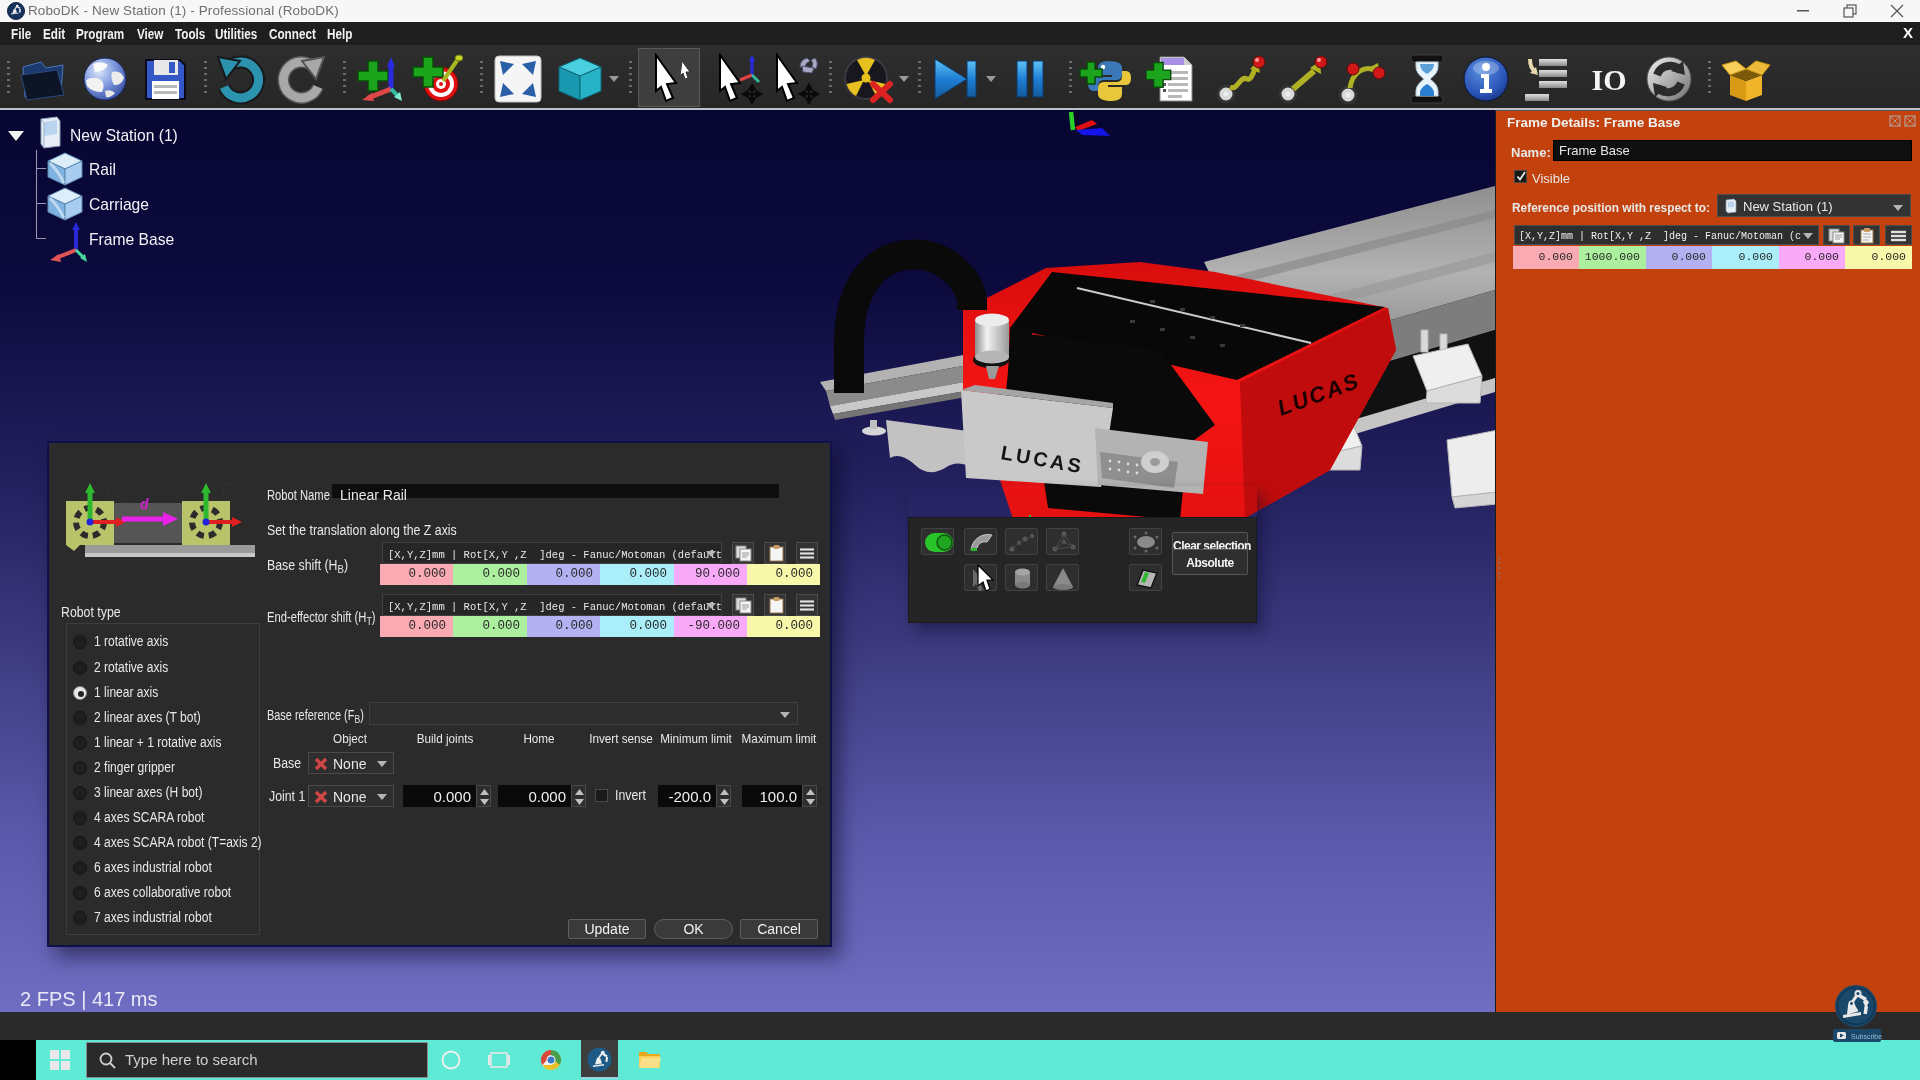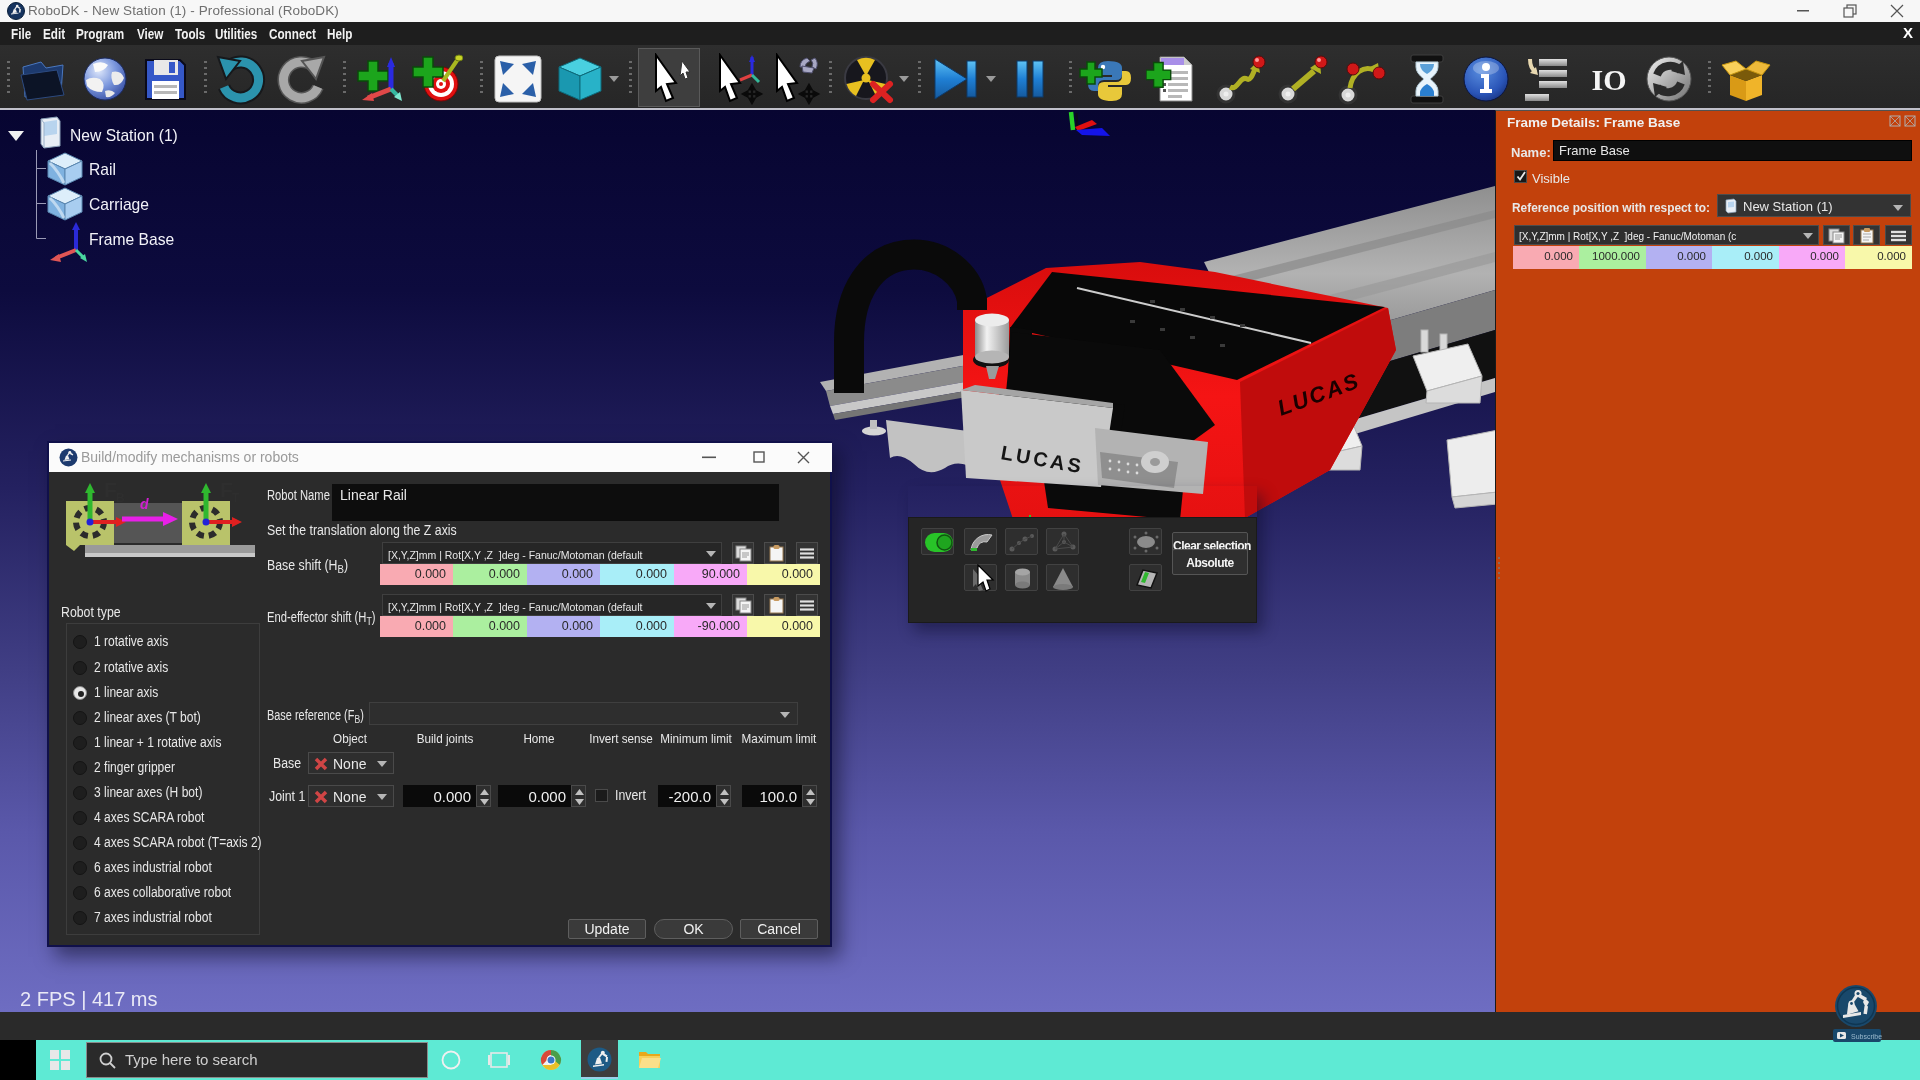--- a/index.html
+++ b/index.html
@@ -14,21 +14,21 @@
 .sep { position:absolute; top:14px; width:5px; height:36px;
   background-image:radial-gradient(circle, #6a6a6a 1.2px, transparent 1.4px);
   background-size:5px 6px; }
 .ticon { position:absolute; top:8px; }
 #viewport { position:absolute; left:0; top:110px; width:1495px; height:902px;
   background:linear-gradient(180deg,#070531 0%, #0d0b3e 20%, #242160 42%, #403e84 62%, #5a58aa 80%, #6e6dc2 100%); }
 #rightpanel { position:absolute; left:1495px; top:110px; width:425px; height:902px; background:#c2410c; border-left:1px solid #1a1a1a; border-top:1px solid #515151; font-size:13px; color:#e8e8e8; }
 #bottomstrip { position:absolute; left:0; top:1012px; width:1920px; height:28px; background:#2a2a2a; }
 #taskbar { position:absolute; left:0; top:1040px; width:1920px; height:40px; background:#5eead4;margin-left:36px; }
 #fps { position:absolute; left:20px; top:878px; font-size:20px; color:#e9e9f6; }
-.mono { font-family:Liberation Sans, sans-serif; }
+.mono { font-family:Liberation Mono, monospace; }
 .lbl { transform:scaleX(0.88); transform-origin:left center; white-space:nowrap; }
 </style>
 </head>
 <body>
 
 <div id="viewport">
 <svg id="scene" width="1495" height="902" viewBox="0 110 1495 902">
   <defs>
     <linearGradient id="cyl" x1="0" y1="0" x2="1" y2="0">
       <stop offset="0" stop-color="#8a8a8a"></stop>
@@ -654,38 +654,20 @@
   </div>
 
   <svg style="position:absolute; left:602px; top:9px" width="23" height="21">
     <path d="M1 3 L8 3 L10 5 L22 5 L22 19 L1 19 Z" fill="#e8a81c"></path>
     <path d="M1 7 L22 7 L22 19 L1 19 Z" fill="#f8cf5a"></path>
     <path d="M1 19 L4 9 L23 9 L20 19 Z" fill="#fadf8a"></path>
   </svg>
 </div>
 
 <div id="builddlg" style="position:absolute; left:47px; top:441px; width:785px; height:506px; background:#2b2b2b; border:2px solid #10104a; box-shadow:8px 10px 18px rgba(5,5,25,0.5); z-index:10; color:#e8e8e8; font-size:14px;">
-  <div style="position:absolute; left:0; top:0; width:783px; height:29px; background:#fbfbfb;">
-    <svg style="position:absolute; left:10px; top:5px" width="19" height="19">
-      <circle cx="9.5" cy="9.5" r="9" fill="#1d3a6e"></circle>
-      <path d="M4 13.5 L12 12.5 L12 11.5 L4 12.5 Z M5.5 12 L10.5 11.3 L9 7.5 L7 7.8 Z M7.5 7.8 L9.2 7.5 L11.5 4.5 L10.3 3.8 Z" fill="#f0f0f0"></path>
-      <circle cx="10.8" cy="4.3" r="1.4" fill="#f0f0f0"></circle>
-      <path d="M11.5 4.5 L14.3 6.2 L13.6 7.6 L10.8 5.9 Z" fill="#f0f0f0"></path>
-    </svg>
-    <span style="position:absolute; left:32px; top:6px; font-size:14px; color:#9a9a9a;">Build/modify mechanisms or robots</span>
-    <svg style="position:absolute; left:652px; top:13px" width="16" height="3">
-        <rect width="14" height="1.6" x="1" y="0.5" fill="#555"></rect>
-      </svg>
-    <svg style="position:absolute; left:704px; top:8px" width="13" height="13">
-        <rect x="1" y="1" width="10" height="10" fill="none" stroke="#555" stroke-width="1.4"></rect>
-      </svg>
-    <svg style="position:absolute; left:748px; top:8px" width="13" height="13">
-        <path d="M1 1 L12 12 M12 1 L1 12" stroke="#555" stroke-width="1.4"></path>
-      </svg>
-  </div>
 
   <svg style="position:absolute; left:11px; top:36px" width="200" height="80">
     <rect x="25" y="66" width="170" height="10" fill="#9a9a9a"></rect>
     <rect x="25" y="74" width="170" height="4" fill="#c8c8c8"></rect>
     <rect x="53" y="24" width="80" height="40" fill="#8a8a8a" opacity="0.45"></rect>
     <g>
       <rect x="6" y="22" width="48" height="44" fill="#b9c36a"></rect>
       <rect x="122" y="22" width="48" height="44" fill="#b9c36a"></rect>
       <path d="M6 66 L14 72 L20 66 Z" fill="#b9c36a"></path>
       <circle cx="30" cy="43" r="14" fill="none" stroke="#2b2b2b" stroke-width="6" stroke-dasharray="7 5"></circle>
@@ -703,21 +685,21 @@
     <polygon points="118,40 103,33 103,47" fill="#e820e8"></polygon>
     <text x="80" y="30" font-size="14" font-weight="bold" fill="#d020d0" font-style="italic">d</text>
     <text x="44" y="18" font-size="21" fill="#2e2e2e" font-weight="bold">F</text>
     <text x="56" y="23" font-size="12" fill="#2e2e2e" font-weight="bold">B</text>
     <text x="160" y="18" font-size="21" fill="#2e2e2e" font-weight="bold">F</text>
     <text x="172" y="23" font-size="12" fill="#2e2e2e" font-weight="bold">T</text>
     <circle cx="30" cy="43" r="3.5" fill="#2222d8"></circle>
     <circle cx="146" cy="43" r="3.5" fill="#2222d8"></circle>
   </svg>
   <div class="lbl" style="position:absolute; left:218px; top:44px; transform:scaleX(0.8);">Robot Name</div>
-  <div style="position:absolute; left:283px; top:41px; width:447px; height:37px; background:#0d0d0d; padding:3px 0 0 8px;">Linear Rail</div>
+  <div style="position:absolute; left:283px; top:41px; width:447px; height:14px; background:#0d0d0d; padding:3px 0 0 8px;">Linear Rail</div>
   <div class="lbl" style="position:absolute; left:218px; top:79px;">Set the translation along the Z axis</div>
   <div class="lbl" style="position:absolute; left:218px; top:114px;">Base shift (H<span style="font-size:11px; vertical-align:-3px">B</span>)</div>
   <div class="mono combo1" style="position:absolute; left:333px; top:99px; width:340px; height:22px; background:#262626; border:1px solid #3f3f3f; font-size:10.5px; padding:6px 0 0 5px; white-space:pre; overflow:hidden;">[X,Y,Z]mm | Rot[X,Y ,Z  ]deg - Fanuc/Motoman (default<svg style="position:absolute; right:4px; top:8px" width="11" height="7">
         <polygon points="0,0 10,0 5,6" fill="#b5b5b5"></polygon>
       </svg></div>
   <div style="position:absolute; left:683px; top:99px; width:22px; height:22px; background:#333; border:1px solid #4c4c4c;"><svg width="18" height="17" style="margin:2px 0 0 2px">
         <rect x="1" y="1" width="10" height="12" fill="#dcdcdc" stroke="#888"></rect>
         <rect x="5" y="4" width="11" height="12" fill="#f5f5f5" stroke="#888"></rect>
         <g stroke="#999">
           <line x1="7" y1="8" x2="14" y2="8"></line>

